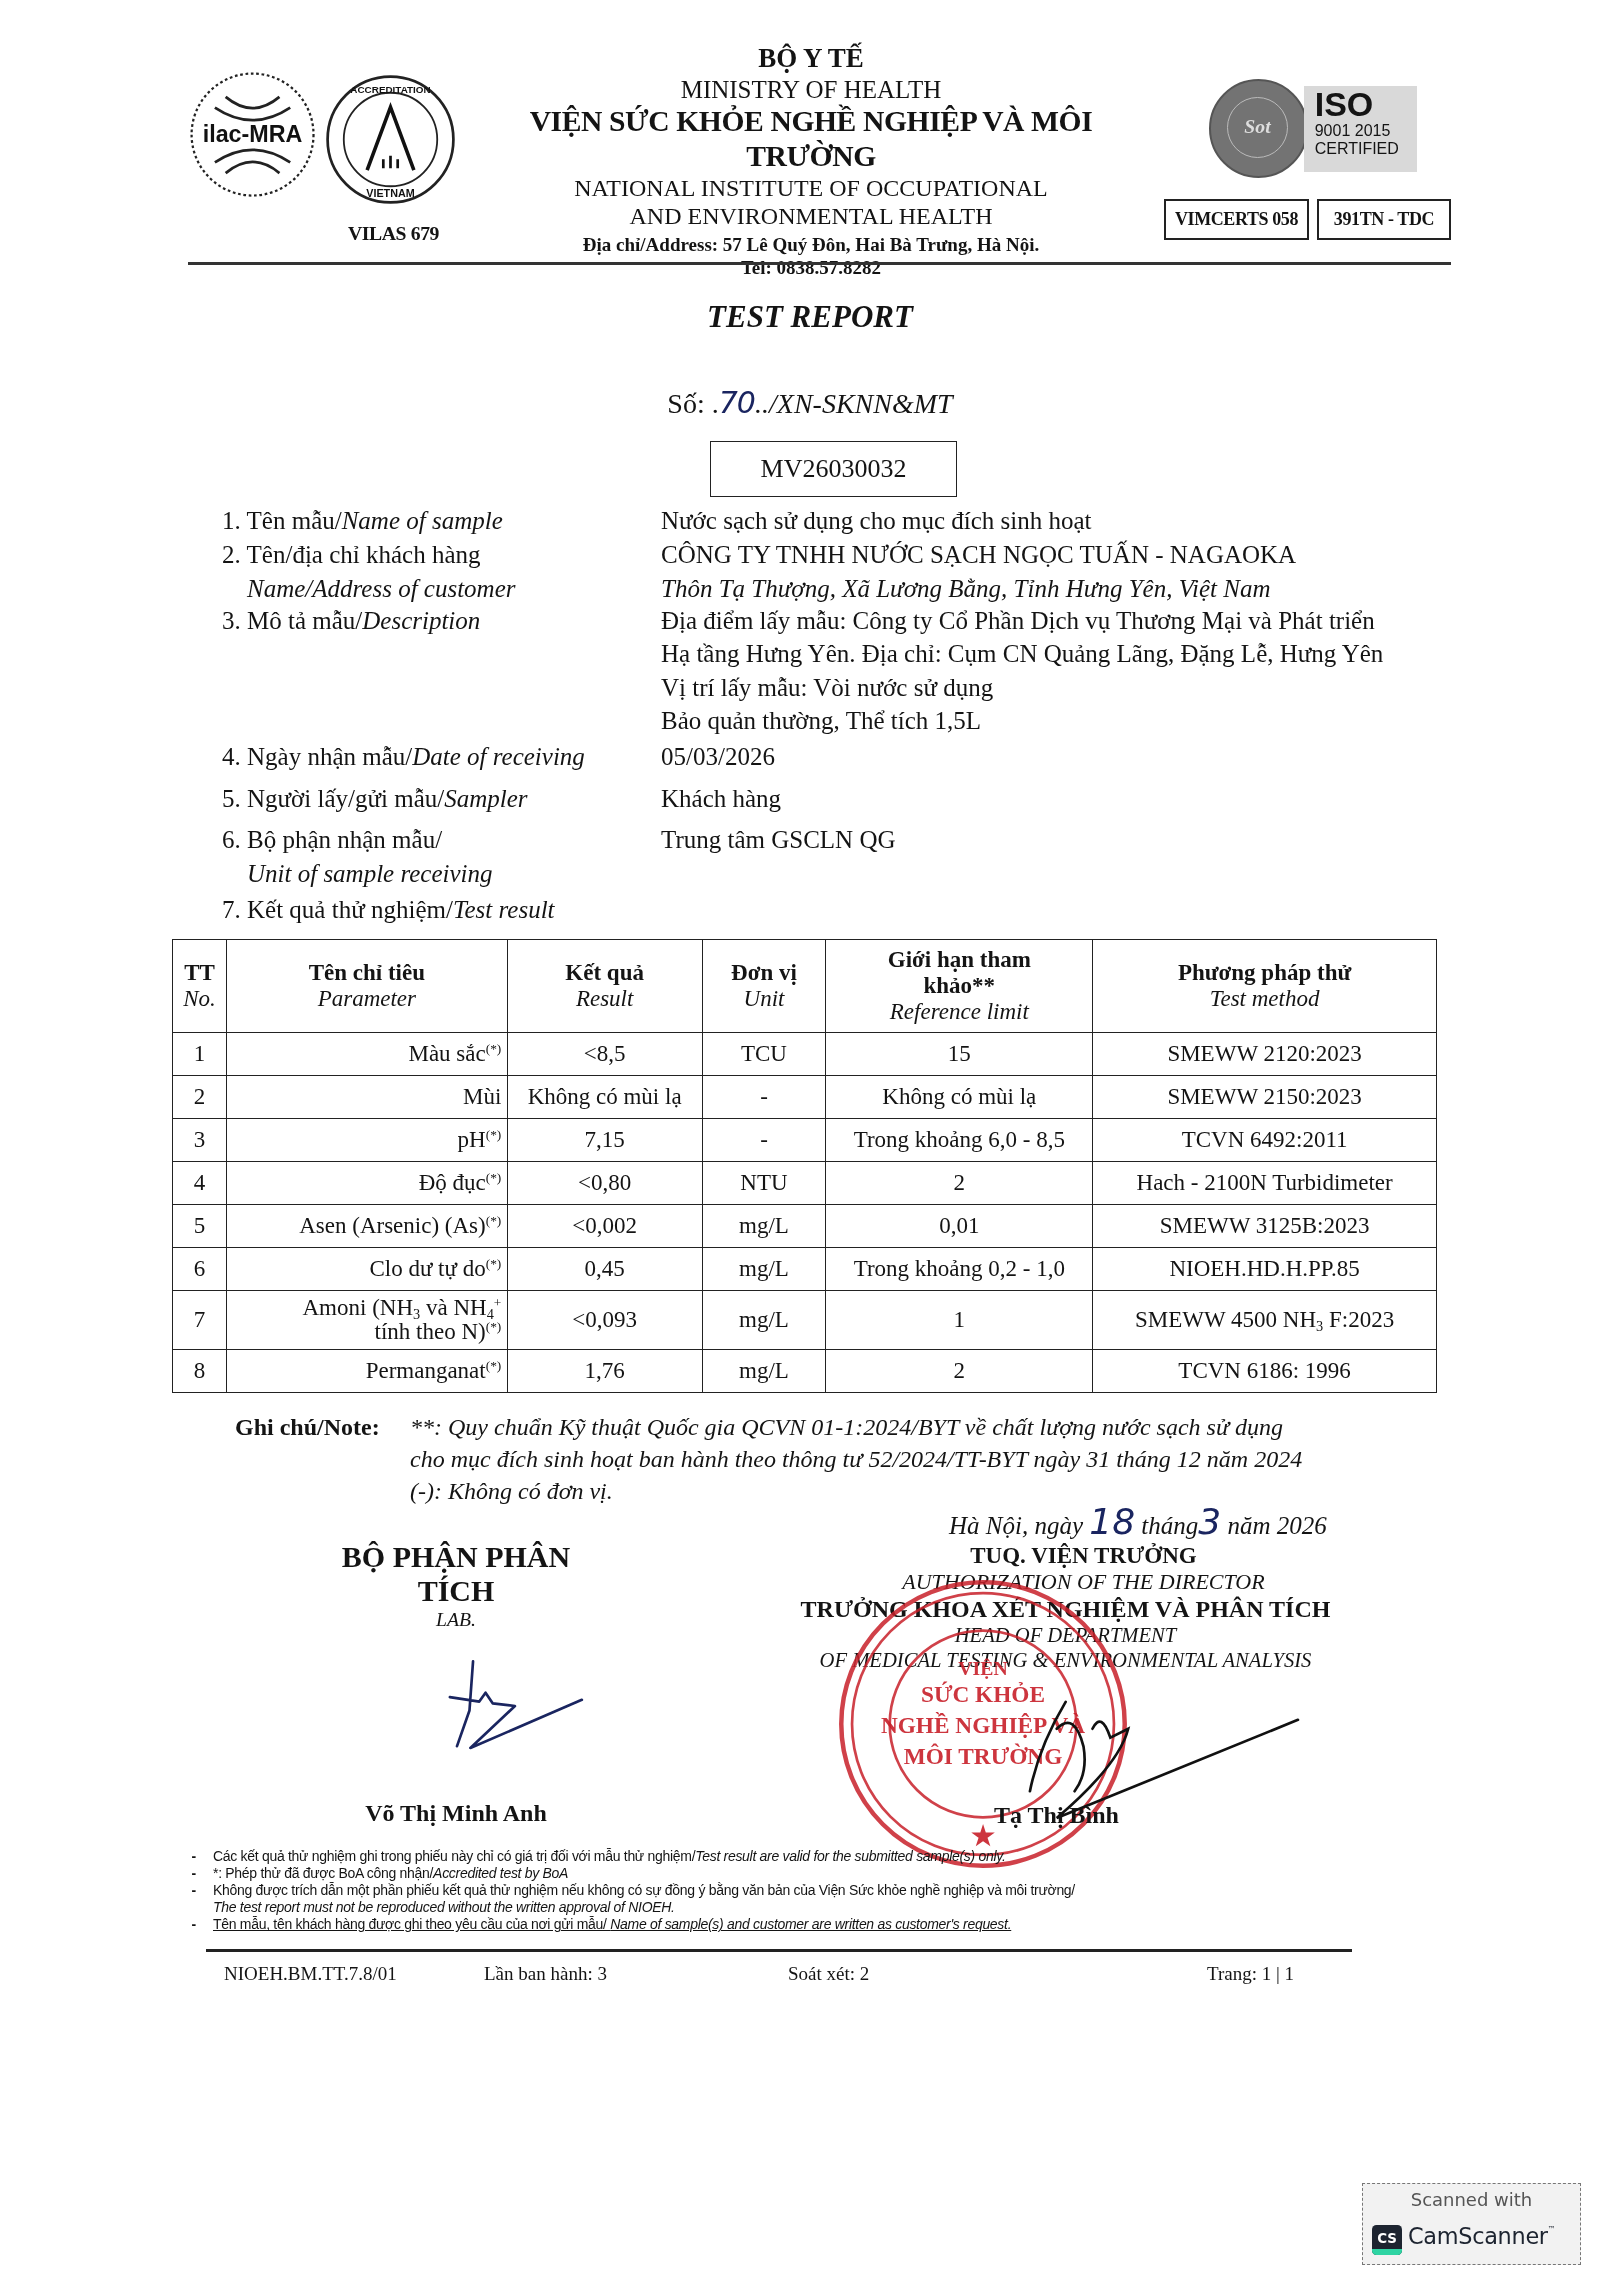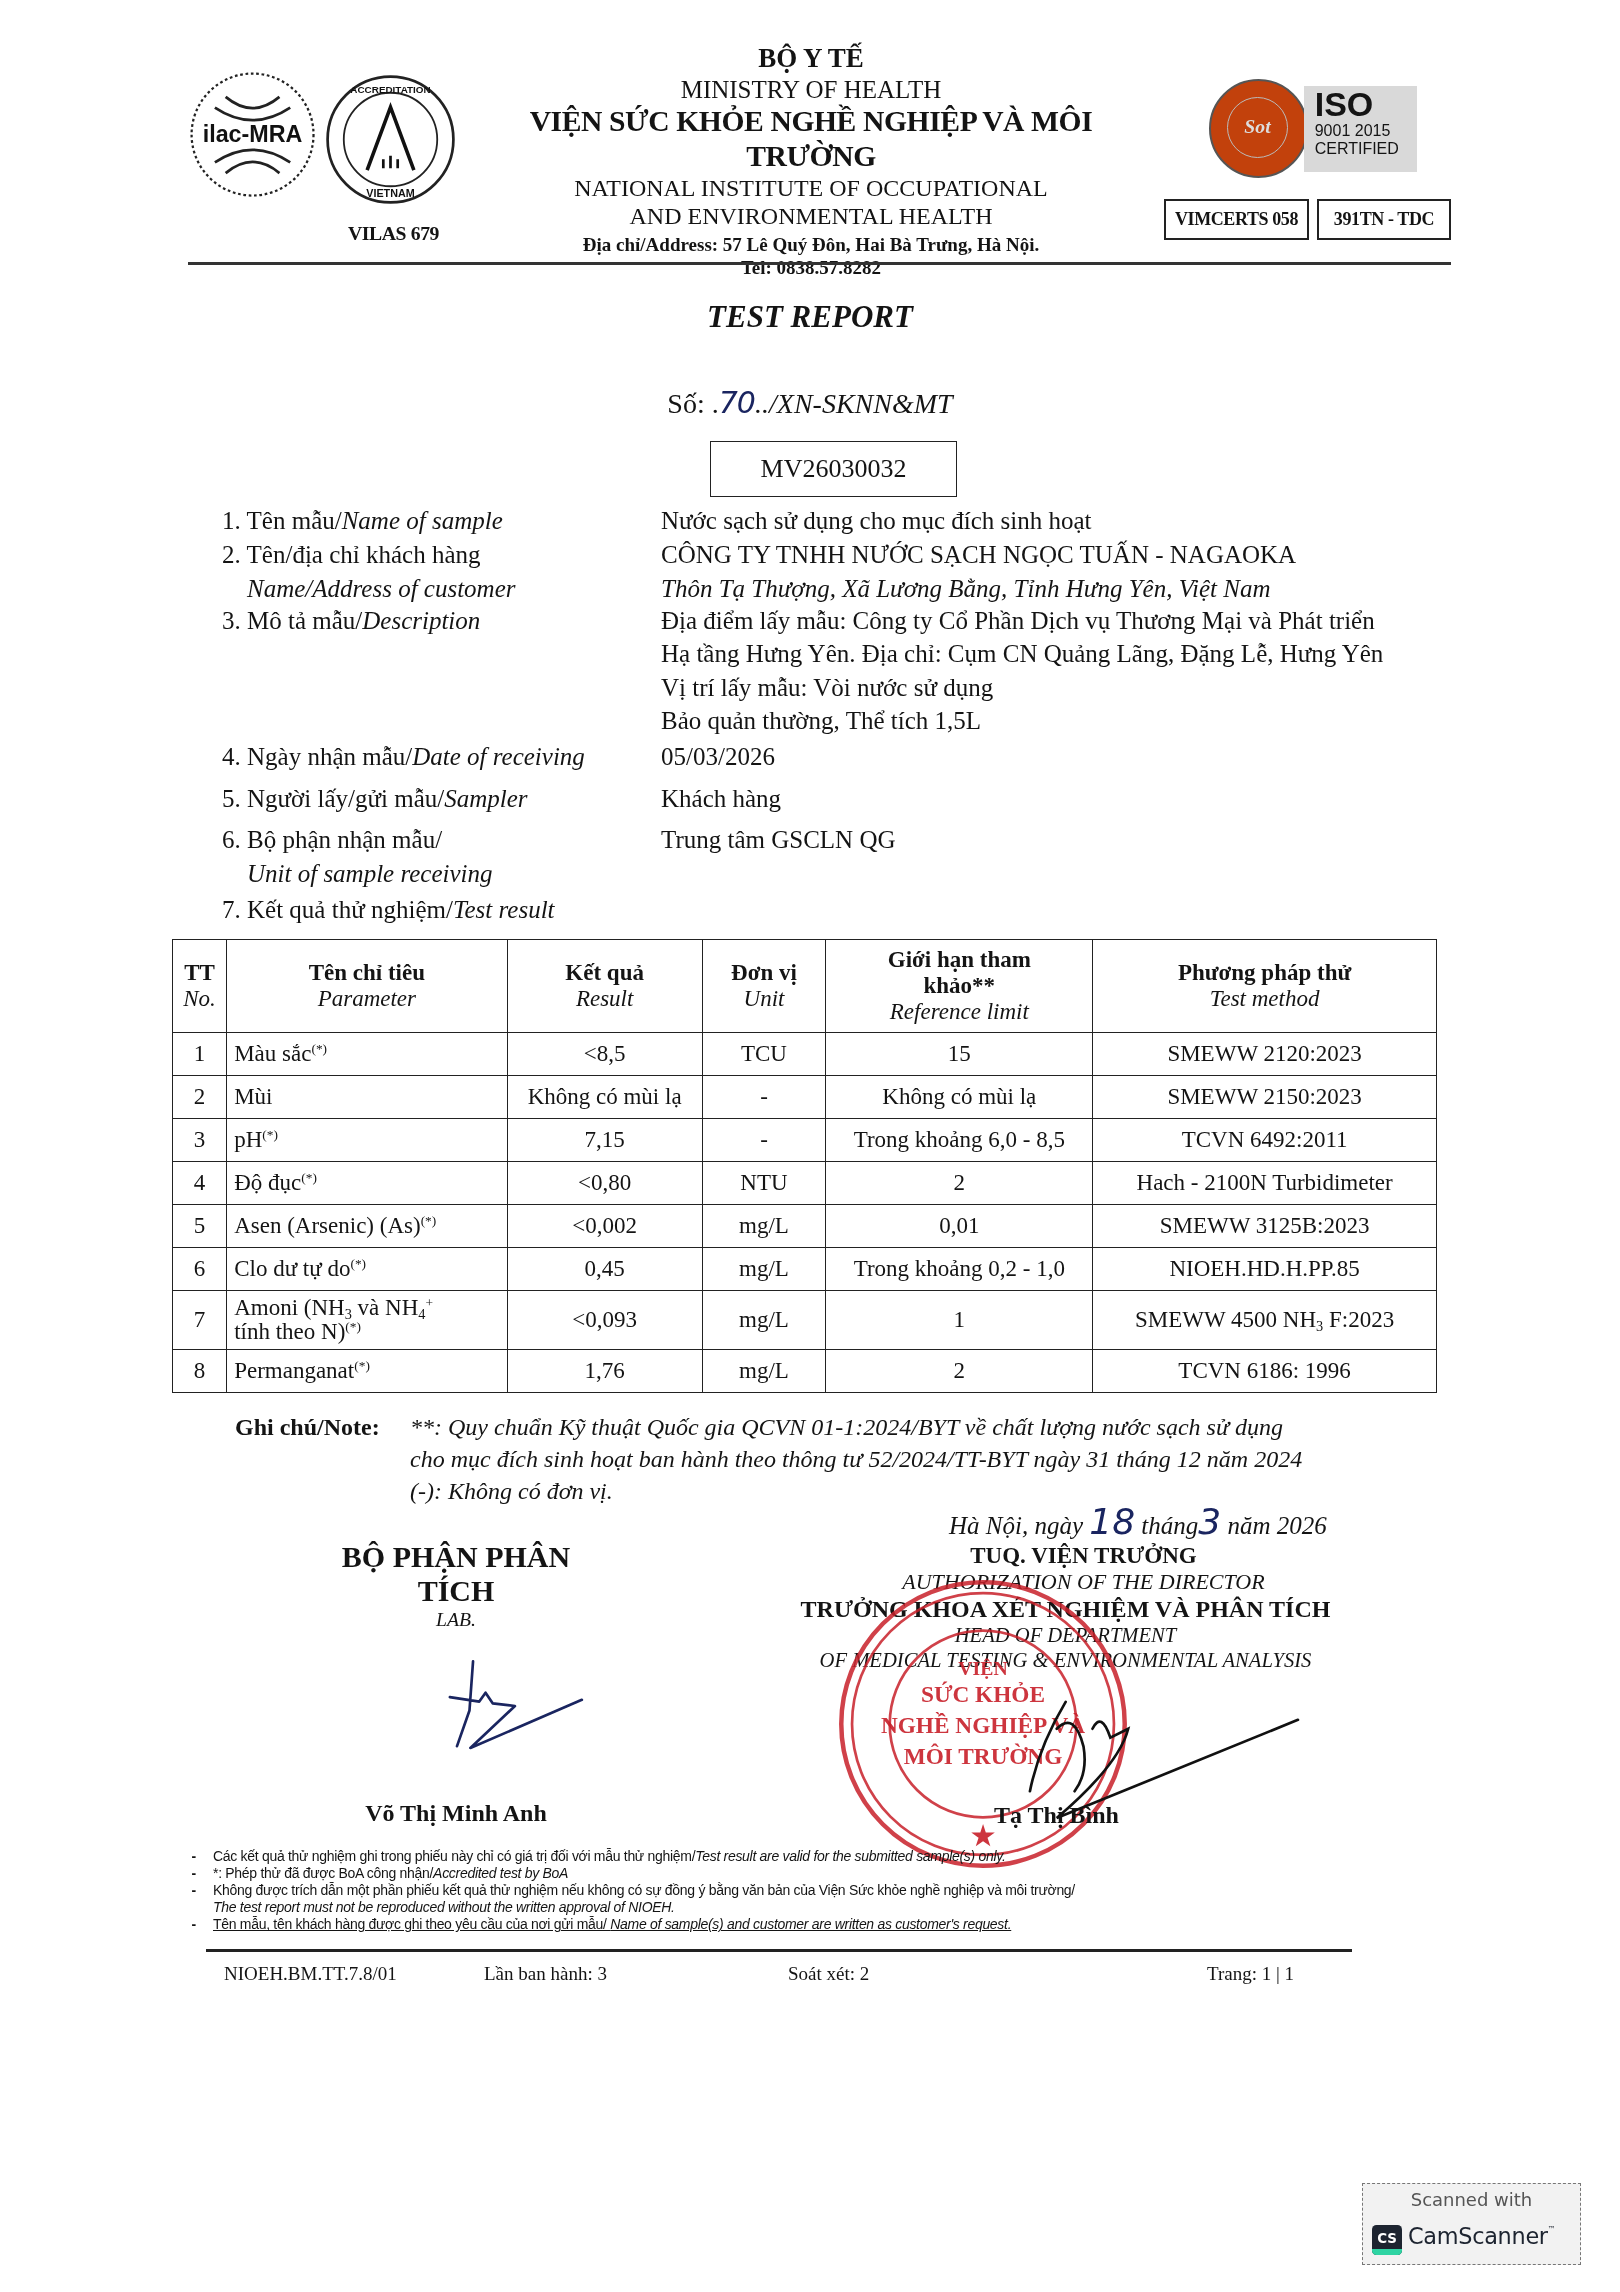--- a/index.html
+++ b/index.html
@@ -20,21 +20,21 @@
   .hdr-center { left: 466px; top: 43px; width: 690px; text-align: center; line-height: 1.18; }
   .hdr-center .l1 { font-size: 27px; font-weight: bold; }
   .hdr-center .l2 { font-size: 25px; }
   .hdr-center .l3 { font-size: 29.6px; font-weight: bold; letter-spacing: -0.4px; }
   .hdr-center .l4 { font-size: 24px; }
   .hdr-center .l5 { font-size: 24px; }
   .hdr-center .l6 { font-size: 19px; font-weight: bold; margin-top: 3.6px; }
   .hdr-center .l7 { font-size: 19px; font-weight: bold; }
 
   .iso-wrap { left: 1209px; top: 79px; width: 215px; height: 99px; }
-  .iso-seal { position: absolute; left: 0; top: 0; width: 99px; height: 99px; border-radius: 50%; background: #c2410c; border: 2.7px solid #555; }
+  .iso-seal { position: absolute; left: 0; top: 0; width: 99px; height: 99px; border-radius: 50%; background: #737373; border: 2.7px solid #555; }
   .iso-seal .inner { position: absolute; left: 16px; top: 16px; width: 61px; height: 61px; border-radius: 50%; border: 1.8px solid #bbb; color: #ddd; text-align: center; font-size: 19.7px; font-style: italic; font-weight: bold; line-height: 57px; }
   .iso-box { position: absolute; left: 95px; top: 7.2px; width: 113px; height: 86px; background: #d9d9d9; padding-left: 10.7px; font-family: "Liberation Sans", sans-serif; }
   .iso-box .big { font-size: 34px; font-weight: bold; line-height: 36px; }
   .iso-box .sm { font-size: 16px; line-height: 18px; }
 
   .cert-box { top: 199px; height: 41px; border: 2.7px solid #222; font-weight: bold; font-size: 18px; display: flex; align-items: center; justify-content: center; letter-spacing: -0.4px; }
   .cert-a { left: 1164px; width: 145px; }
   .cert-b { left: 1317px; width: 134px; }
 
   .hdr-rule { left: 188px; top: 262px; width: 1263px; height: 2.7px; background: #333; }
@@ -60,21 +60,21 @@
     position: absolute; left: 172px; top: 939px; width: 1265px;
     border-collapse: collapse; font-size: 23px;
   }
   table.results th, table.results td {
     border: 1.8px solid #222; text-align: center; vertical-align: middle;
     padding: 0 5.4px; line-height: 1.12;
   }
   table.results th { font-weight: bold; height: 93px; font-size: 23px; }
   table.results th .en { font-weight: normal; font-style: italic; display: block; }
   table.results td { height: 43px; }
-  table.results td.param { text-align: left; padding-left: 7.2px; }
+  table.results td.param { text-align: right; padding-left: 7.2px; }
   table.results tr.tall td { height: 59px; }
   sup { font-size: 13.4px; vertical-align: 8px; line-height: 0; }
   sub { font-size: 14.3px; vertical-align: -3.6px; line-height: 0; }
 
   
   .note { left: 235px; top: 1411px; width: 1164px; font-size: 24px; line-height: 1.34; }
   .note .lbl { position: absolute; left: 0; top: 0; font-weight: bold; }
   .note .body { position: absolute; left: 175px; top: 0; width: 994px; font-style: italic; }
 
   

